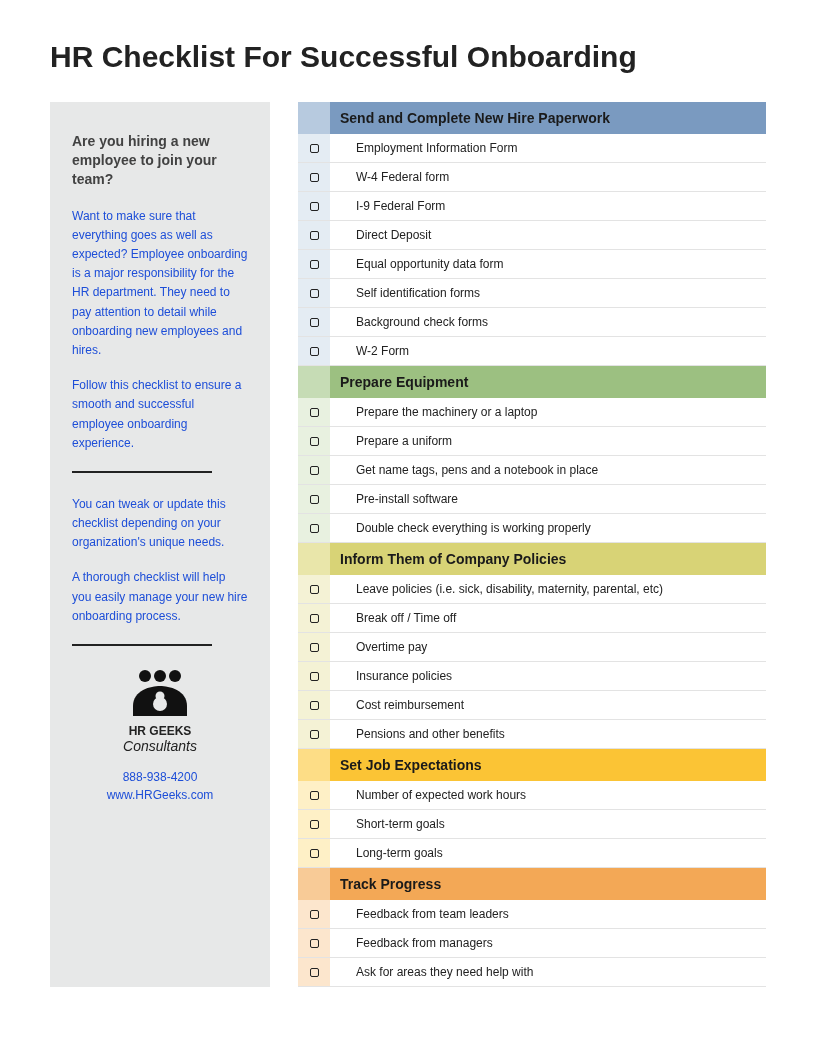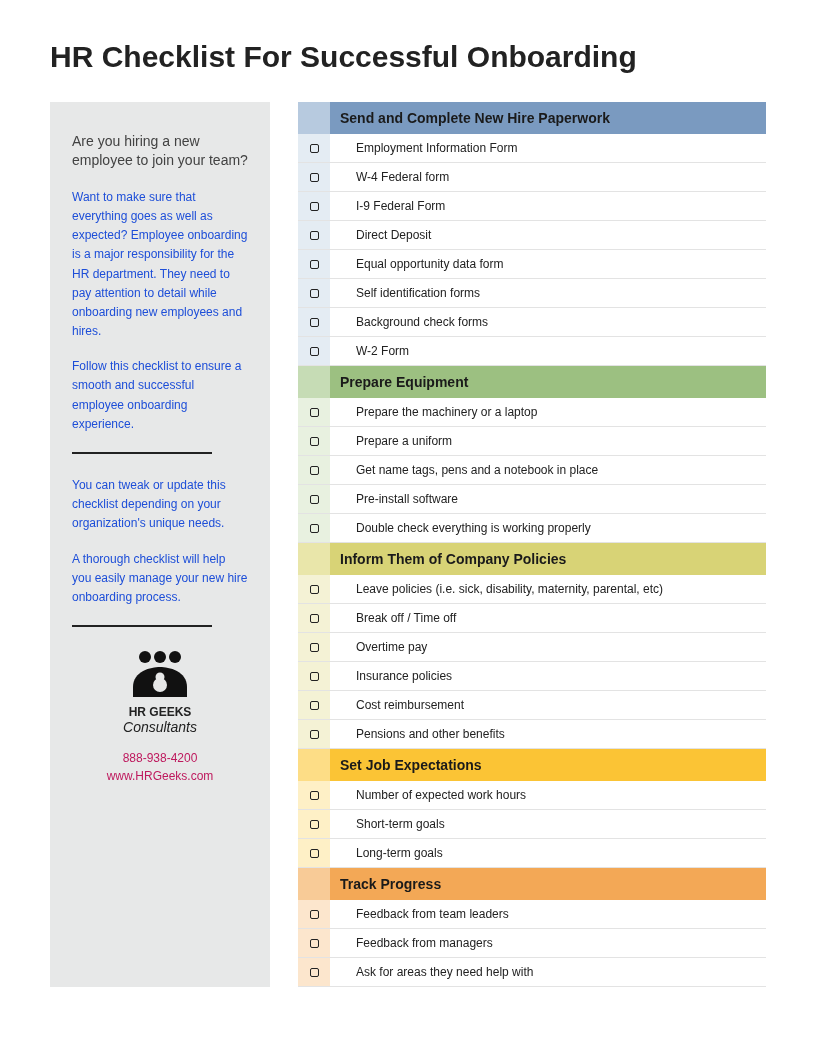--- a/index.html
+++ b/index.html
@@ -21,21 +21,21 @@
     gap: 28px;
   }
   .sidebar {
     width: 220px;
     background: #e7e8e8;
     padding: 30px 22px 30px 22px;
     flex-shrink: 0;
   }
   .sidebar-heading {
     font-size: 14px;
-    font-weight: normal;
+    font-weight: bold;
     color: #424242;
     line-height: 1.35;
     margin-bottom: 18px;
   }
   .sidebar-p {
     font-size: 12px;
     color: #1d4ed8;
     line-height: 1.6;
     margin-bottom: 16px;
   }
@@ -59,21 +59,21 @@
     color: #222;
   }
   .logo-sub {
     font-style: italic;
     font-size: 14px;
     color: #222;
     margin-bottom: 14px;
   }
   .logo-contact {
     font-size: 12px;
-    color: #be185d;
+    color: #1d4ed8;
     line-height: 1.5;
   }
   .main {
     flex: 1;
   }
   .section-header {
     display: flex;
     align-items: stretch;
   }
   .section-header .hleft {

